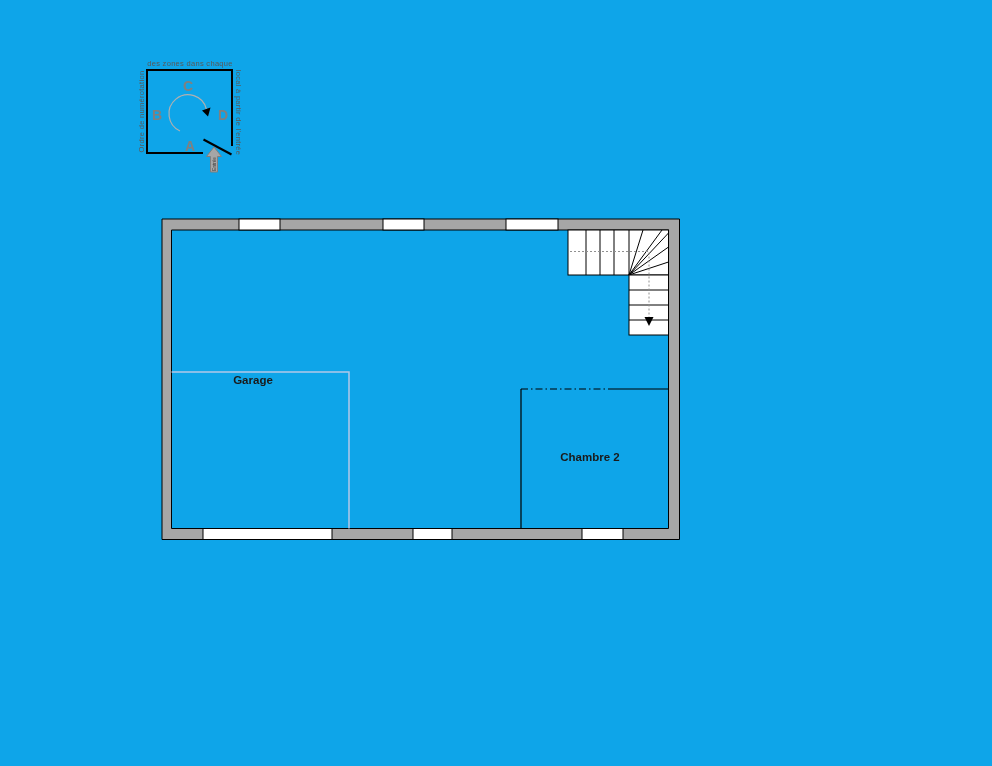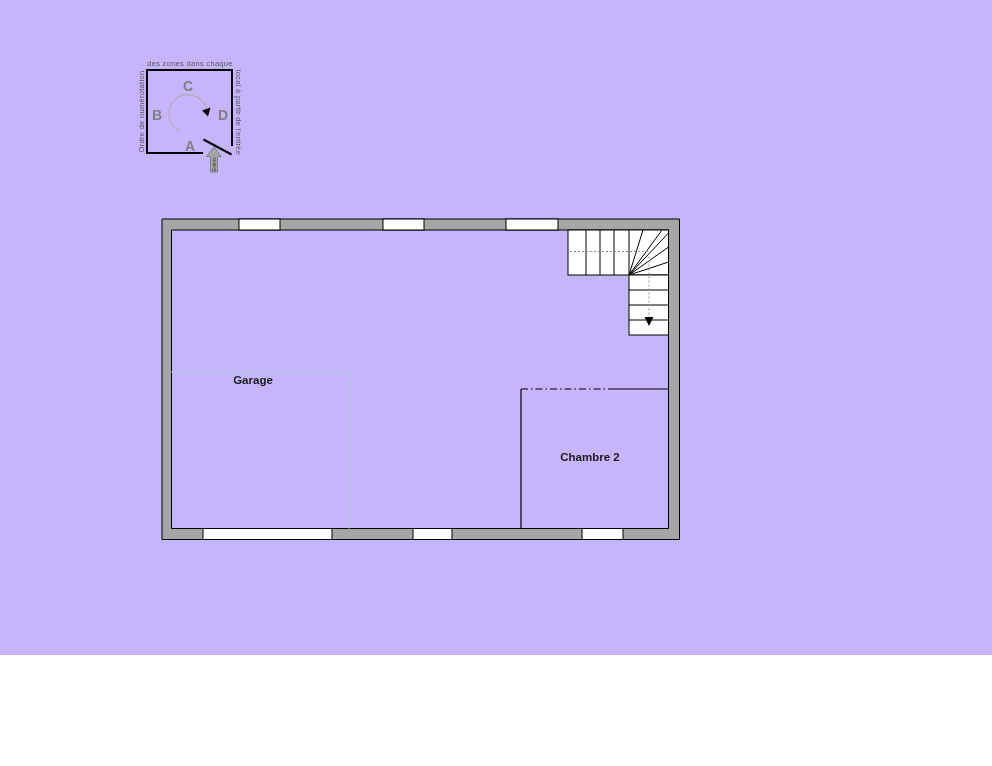--- a/index.html
+++ b/index.html
@@ -4,22 +4,22 @@
 <style>
   html, body {
     margin: 0;
     padding: 0;
     background: #ffffff;
     font-family: "Liberation Sans", sans-serif;
   }
   .screen {
     position: relative;
     width: 992px;
-    height: 655px;
-    background: #c4b5fd;
+    height: 766px;
+    background: #0ea5e9;
     overflow: hidden;
   }
   svg { position: absolute; top: 0; left: 0; }
   text { font-family: "Liberation Sans", sans-serif; }
   .caption { font-size: 7.5px; fill: #595959; letter-spacing: 0.3px; }
   .zone-letter { font-size: 14px; font-weight: bold; }
   .room-label { font-size: 11.5px; font-weight: bold; fill: #1a1a1a; }
   .entrance-label { font-size: 4.5px; fill: #3a3a3a; }
 </style>
 </head>

